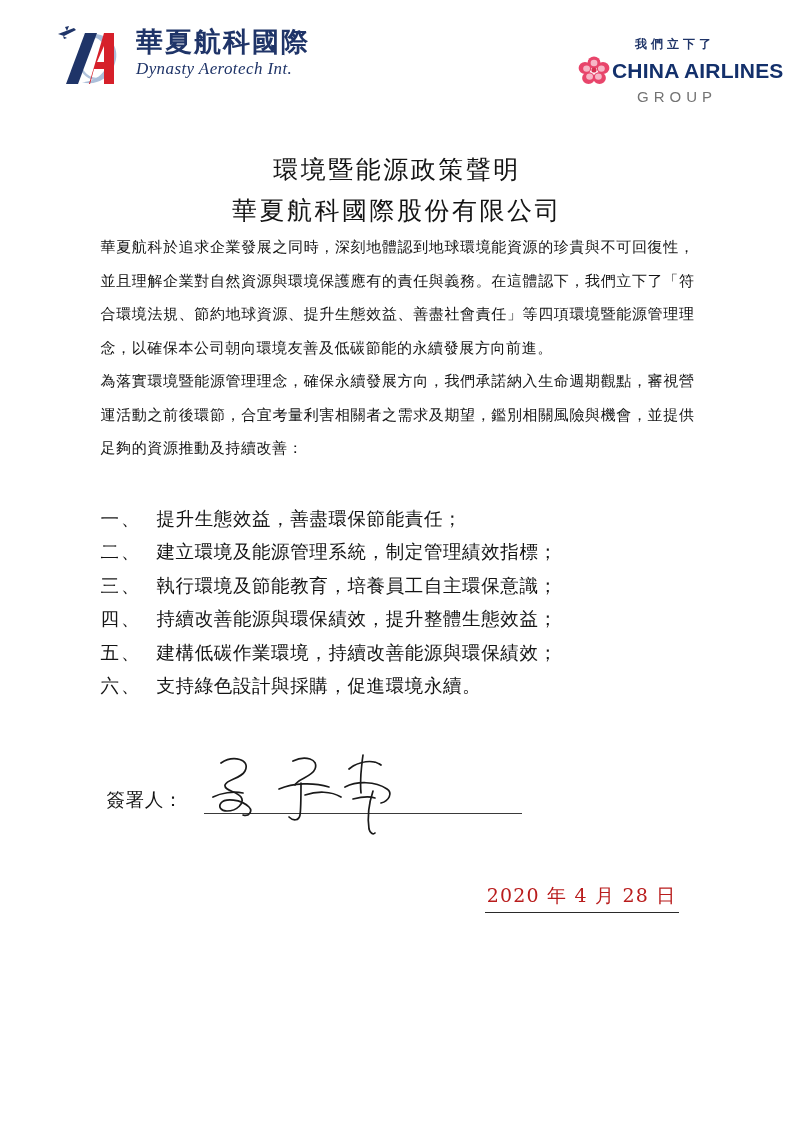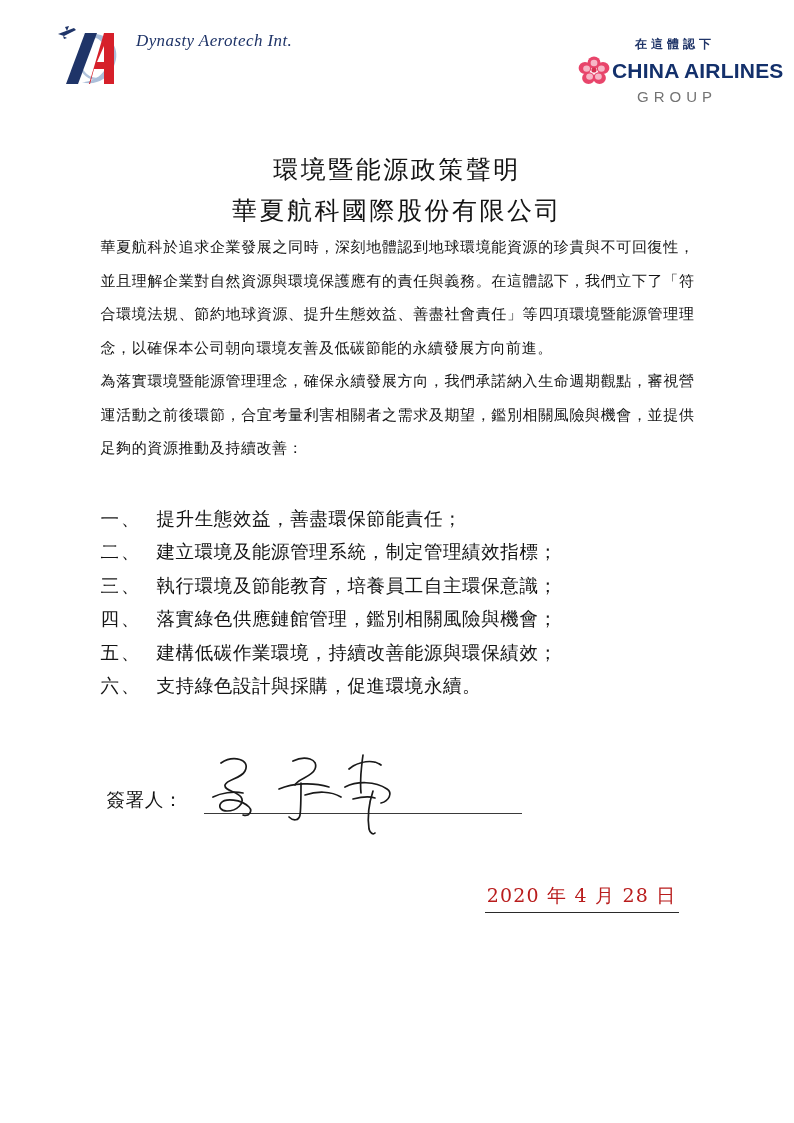--- a/index.html
+++ b/index.html
@@ -233,26 +233,27 @@
         <path d="M45 38 L52 38 L52 22 Z" fill="#ffffff"></path>
 
         <g fill="#1f3468">
           <path d="M6 10 L22 4 L24 6 L12 12 Z"></path>
           <path d="M13 3 L17 2 L15 7 Z"></path>
           <path d="M11 12 L15 14 L12 15 Z"></path>
         </g>
       </svg>
     </div>
     <div class="brand-wordmark">
+      <div class="brand-cn">華夏航科國際</div>
       <div class="brand-en">Dynasty Aerotech Int.</div>
     </div>
   </div>
 
   <div class="brand-right">
-    <div class="ca-cn">在這體認下</div>
+    <div class="ca-cn">我們立下了</div>
     <div class="ca-row">
       <div class="ca-blossom">
         <svg width="32" height="30" viewBox="0 0 32 30" xmlns="http://www.w3.org/2000/svg">
           <g fill="#e8456b">
             <ellipse cx="16" cy="7.5" rx="6.4" ry="6"></ellipse>
             <ellipse cx="25" cy="13" rx="6.4" ry="6"></ellipse>
             <ellipse cx="21.5" cy="23" rx="6.4" ry="6"></ellipse>
             <ellipse cx="10.5" cy="23" rx="6.4" ry="6"></ellipse>
             <ellipse cx="7" cy="13" rx="6.4" ry="6"></ellipse>
           </g>
@@ -296,21 +297,21 @@
       <li>
         <span class="marker">二、</span>
         <span class="txt">建立環境及能源管理系統，制定管理績效指標；</span>
       </li>
       <li>
         <span class="marker">三、</span>
         <span class="txt">執行環境及節能教育，培養員工自主環保意識；</span>
       </li>
       <li>
         <span class="marker">四、</span>
-        <span class="txt">落實綠色供應鏈館管理，鑑別相關風險與機會；</span>
+        <span class="txt">持續改善能源與環保績效，提升整體生態效益；</span>
       </li>
       <li>
         <span class="marker">五、</span>
         <span class="txt">建構低碳作業環境，持續改善能源與環保績效；</span>
       </li>
       <li>
         <span class="marker">六、</span>
         <span class="txt">支持綠色設計與採購，促進環境永續。</span>
       </li>
     </ol>

